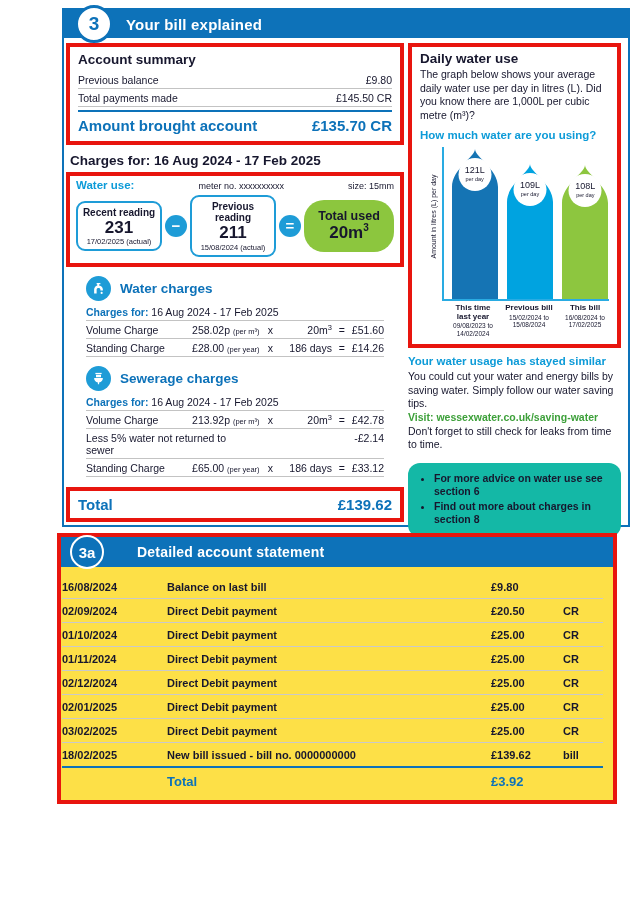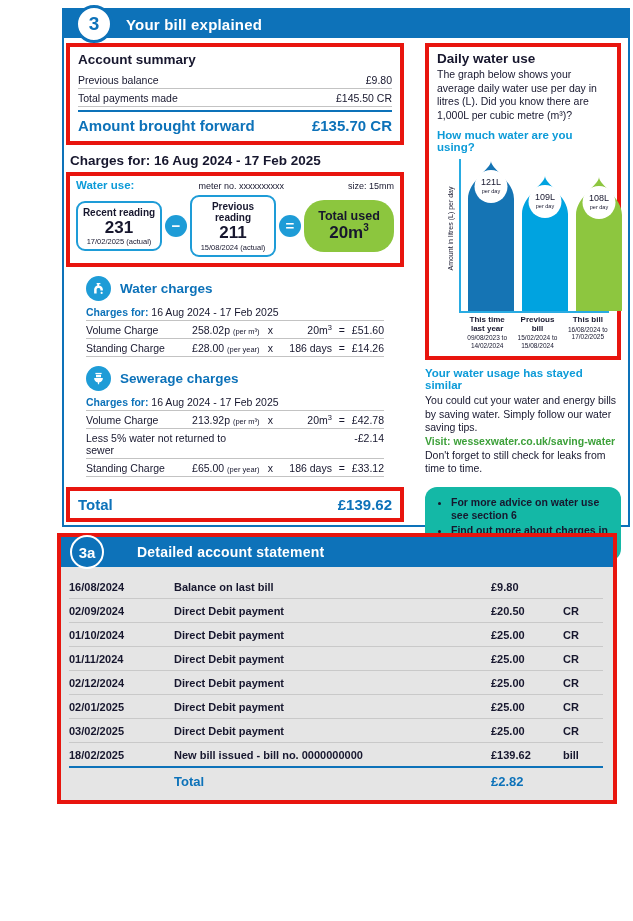--- a/index.html
+++ b/index.html
@@ -10,21 +10,21 @@
   }
   .redbox{border:4px solid #e8150e;}
   
   .main{position:absolute;left:62px;top:8px;width:568px;height:519px;
     border:2px solid #0d72b9;box-sizing:border-box;background:#fff;}
   .bar{background:#0d72b9;height:28px;display:flex;align-items:center;position:relative;}
   .badge{position:absolute;left:11px;top:-5px;width:38px;height:38px;background:#fff;
     border:3px solid #0d72b9;border-radius:50%;display:flex;align-items:center;justify-content:center;
     color:#0d72b9;font-weight:bold;font-size:19px;box-sizing:border-box;}
   .bar-title{margin-left:62px;color:#fff;font-weight:bold;font-size:15px;letter-spacing:.2px;}
-  .cols{display:flex;padding:5px 7px 0 2px;gap:21px;}
+  .cols{display:flex;padding:5px 7px 0 2px;gap:4px;}
   .col-left{width:338px;box-sizing:border-box;}
   .col-right{flex:1;min-width:0;}
   
   .acct{padding:3px 8px 7px;box-sizing:border-box;}
   .acct-title{font-size:13.5px;font-weight:bold;margin:2px 0 4px;}
   .acct-row{display:flex;justify-content:space-between;font-size:10.5px;padding:3px 0 2px;border-bottom:1px solid #c3c3c3;}
   .acct-total{display:flex;justify-content:space-between;color:#0d72b9;font-weight:bold;font-size:15px;
     border-top:2px solid #0d72b9;margin-top:3px;padding-top:5px;}
   .section-heading{font-size:13.5px;font-weight:bold;margin:8px 0 4px 4px;}
   
@@ -82,26 +82,26 @@
   .blabel{width:56px;text-align:center;}
   .blabel-name{font-size:8px;font-weight:bold;line-height:1.12;}
   .blabel-dates{font-size:6.5px;line-height:1.2;margin-top:1px;}
   .status{color:#0d9bd8;font-weight:bold;font-size:11.5px;margin:7px 0 3px;}
   .tip{font-size:10.5px;line-height:1.3;}
   .link{color:#3da03a;font-weight:bold;font-size:10.5px;line-height:1.3;cursor:pointer;}
   .bullets{background:#14b8a6;border-radius:12px;padding:9px 8px 9px 4px;margin-top:11px;}
   .bullets ul{margin:0;padding-left:22px;}
   .bullets li{font-size:10.5px;font-weight:bold;line-height:1.25;margin:0 0 2px;}
   
-  .stmt{position:absolute;left:57px;top:533px;width:560px;box-sizing:border-box;background:#e5e5e5;}
+  .stmt{position:absolute;left:57px;top:533px;width:560px;box-sizing:border-box;background:#fde047;}
   .stmt .bar{height:30px;}
   .stmt .badge{left:9px;top:-2px;width:34px;height:34px;background:#0d72b9;border:2px solid #fff;
     color:#fff;font-size:15px;}
   .stmt .bar-title{margin-left:76px;font-size:14px;}
-  .stmt-table{padding:8px 10px 5px 8px;}
+  .stmt-table{padding:8px 10px 5px 1px;}
   .srow{display:flex;font-size:11px;font-weight:bold;padding:6px 0 5px;border-bottom:1px solid #c9c9c9;align-items:baseline;}
   .srow:last-of-type{border-bottom:none;}
   .s-date{width:105px;}
   .s-desc{flex:1;}
   .s-amt{width:72px;}
   .s-type{width:40px;}
   .stotal{display:flex;border-top:2px solid #0d72b9;color:#0d72b9;font-size:13px;font-weight:bold;padding:6px 0;align-items:baseline;}
   .st-spacer{width:105px;}
   .st-label{flex:1;}
   .st-val{width:72px;}
@@ -124,21 +124,21 @@
         <div class="acct-title">Account summary</div>
         <div class="acct-row">
           <span>Previous balance</span>
           <span>£9.80</span>
         </div>
         <div class="acct-row">
           <span>Total payments made</span>
           <span>£145.50 CR</span>
         </div>
         <div class="acct-total">
-          <span>Amount brought forward</span>
+          <span>Amount brought account</span>
           <span>£135.70 CR</span>
         </div>
       </div>
 
       <div class="section-heading">Charges for: 16 Aug 2024 - 17 Feb 2025</div>
 
       <div class="redbox wu">
         <div class="wu-head">
           <span class="wu-label">Water use:</span>
           <span class="wu-meta">meter no. xxxxxxxxxx</span>
@@ -362,17 +362,17 @@
         <div class="srow">
           <span class="s-date">18/02/2025</span>
           <span class="s-desc">New bill issued - bill no. 0000000000</span>
           <span class="s-amt">£139.62</span>
           <span class="s-type">bill</span>
         </div>
       </div>
     <div class="stotal">
       <span class="st-spacer"></span>
       <span class="st-label">Total</span>
-      <span class="st-val">£2.82</span>
+      <span class="st-val">£3.92</span>
       <span class="st-end"></span>
     </div>
   </div>
 </div>
 
 </body></html>

